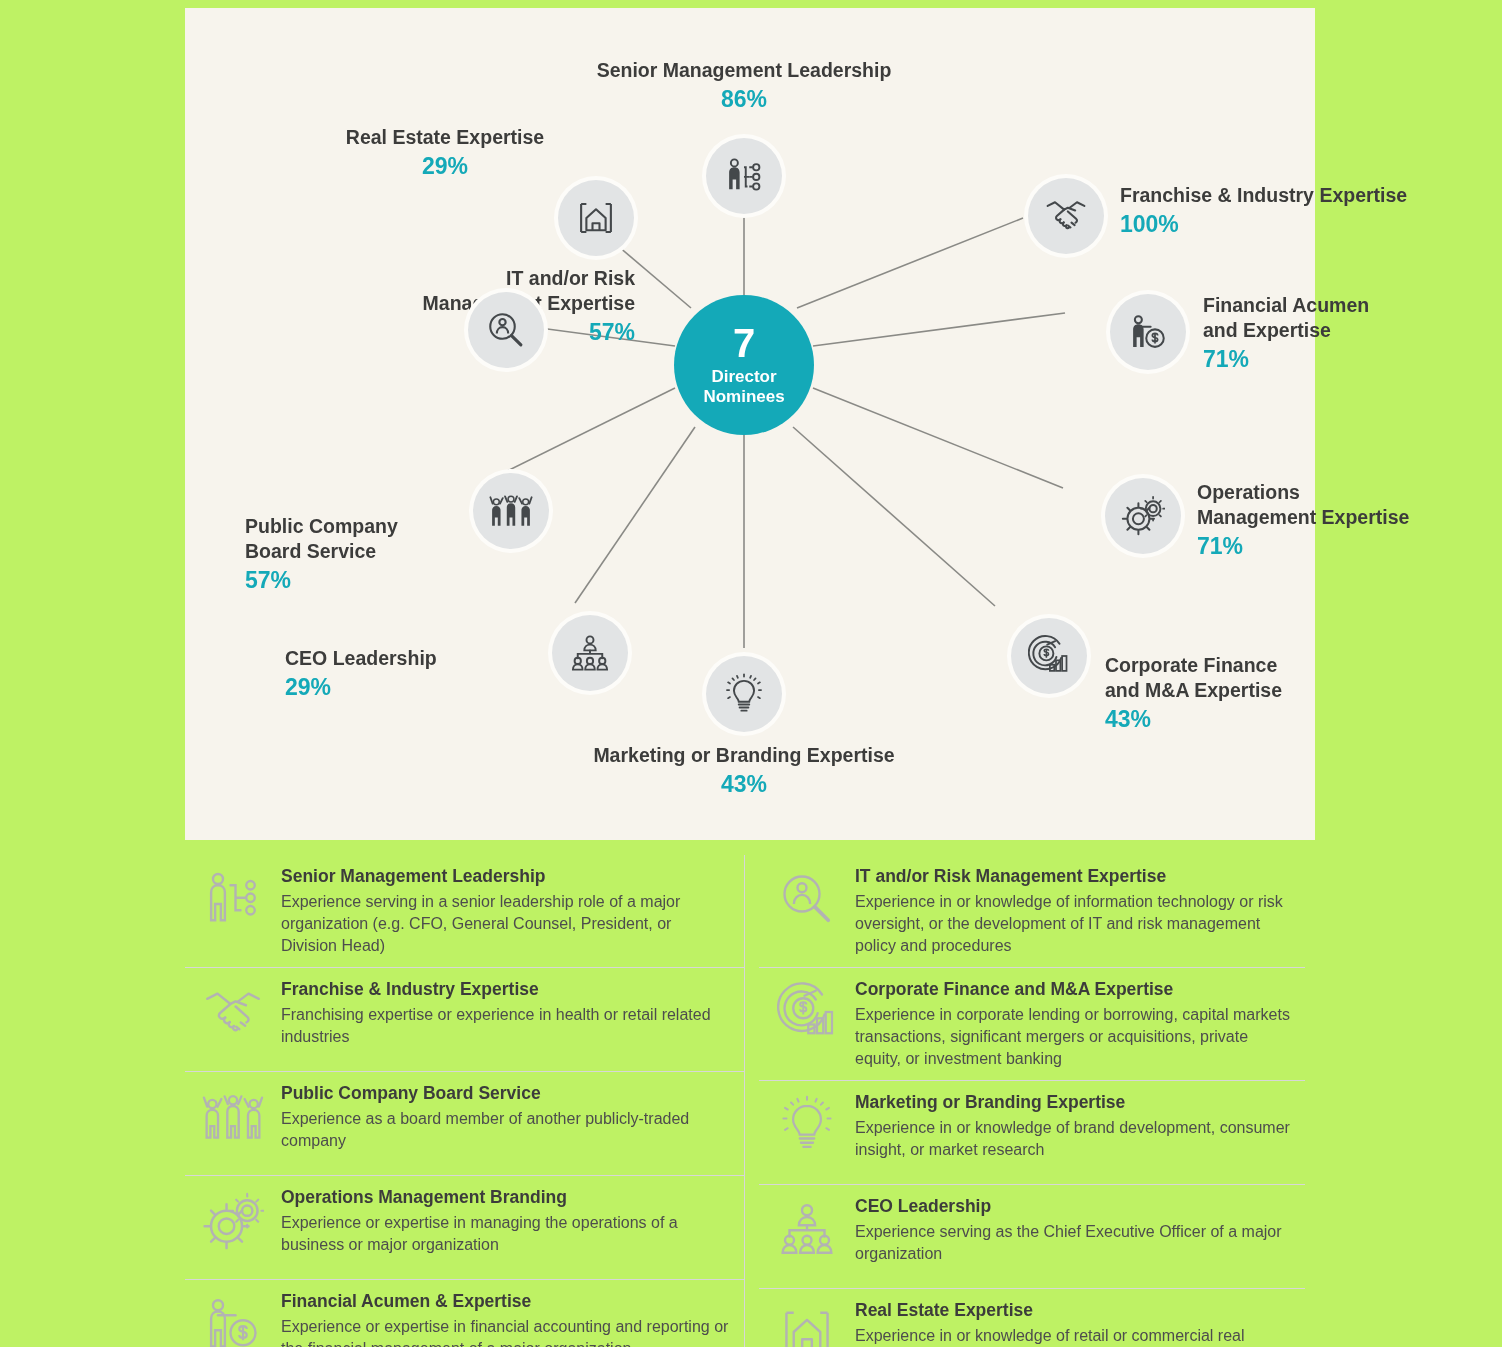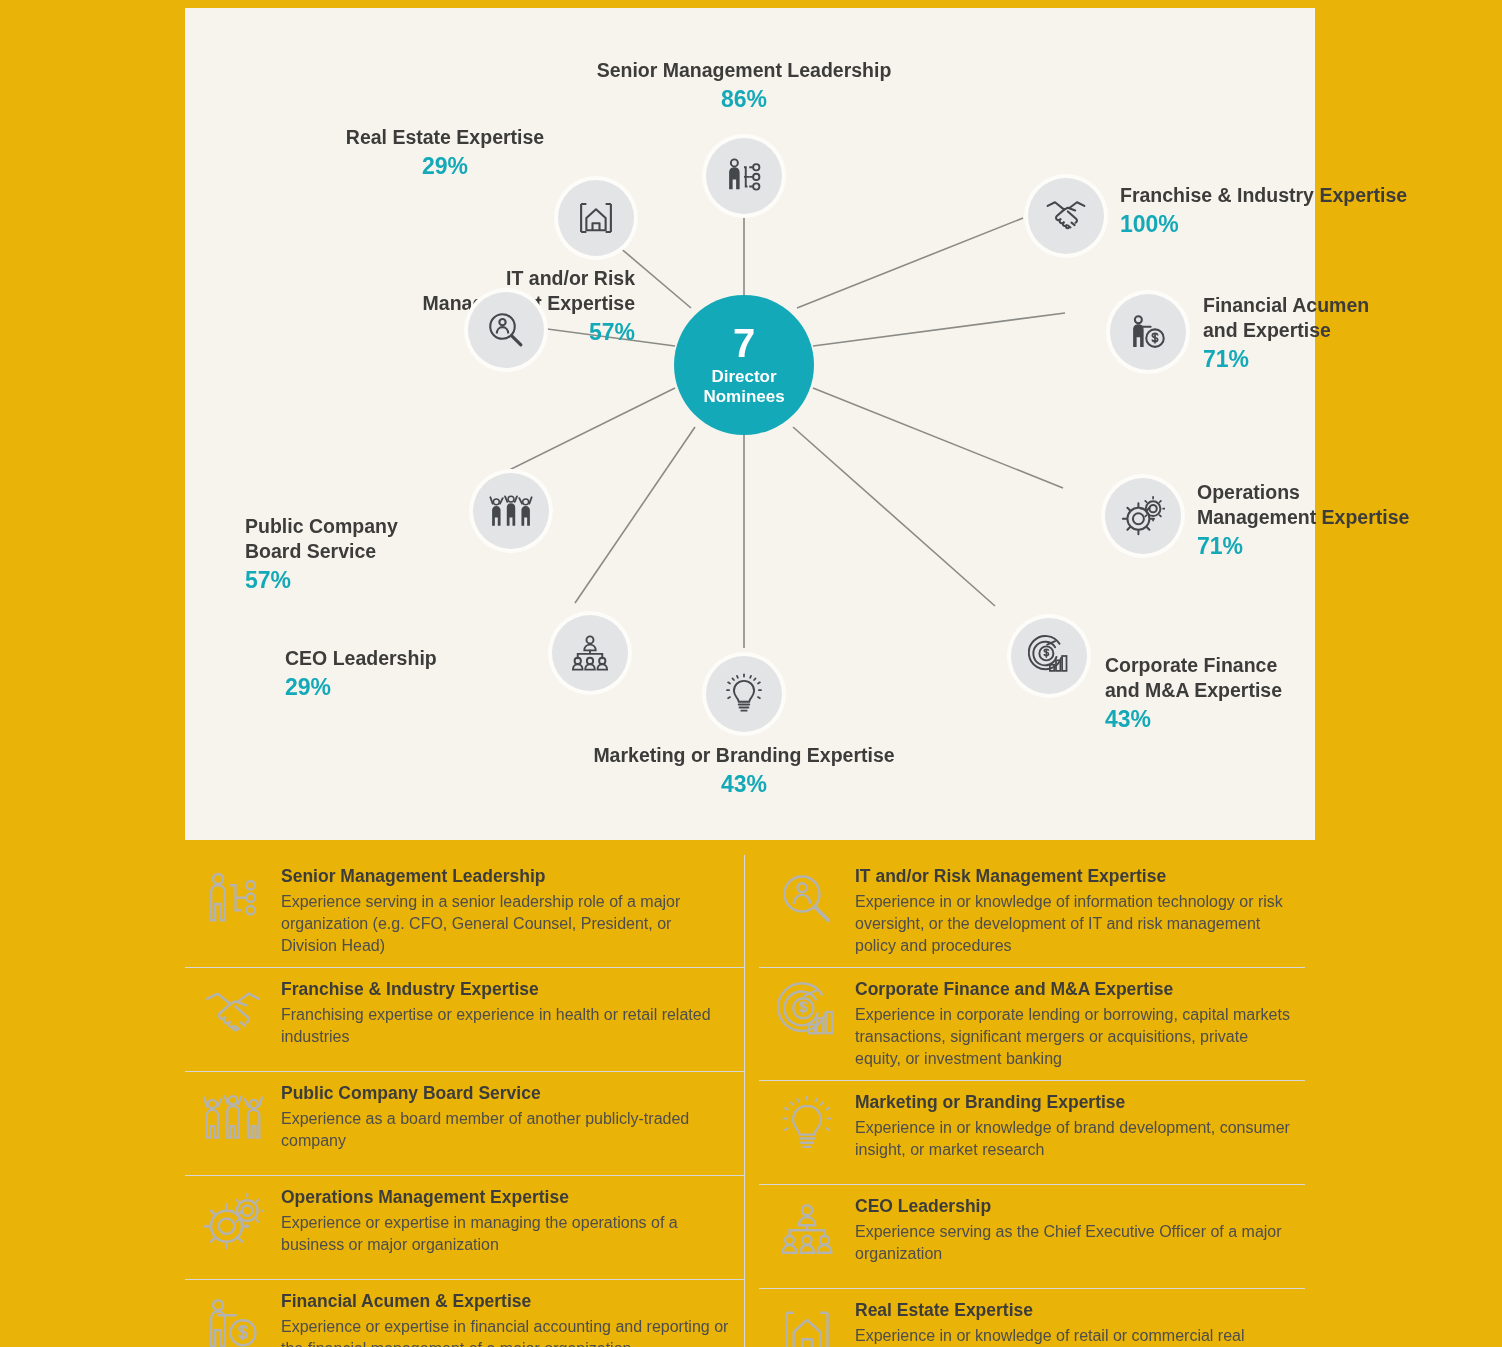--- a/index.html
+++ b/index.html
@@ -6,21 +6,21 @@
   * { box-sizing: border-box; }
   html, body {
     margin: 0; padding: 0;
     background: #ffffff;
     font-family: "Liberation Sans", "DejaVu Sans", sans-serif;
   }
   #page {
     position: relative;
     width: 1502px;
     height: 1347px;
-    background: #eab308;
+    background: #bef264;
     overflow: hidden;
   }
 
   
   #wheel-panel {
     position: absolute;
     left: 185px; top: 8px;
     width: 1130px; height: 832px;
     background: #f7f4ed;
   }
@@ -395,21 +395,21 @@
           <svg width="62" height="62" viewBox="0 0 48 48" fill="none" stroke="#b3b3b3" stroke-width="1.9">
             <circle cx="19" cy="28" r="6"></circle>
             <circle cx="19" cy="28" r="12"></circle>
             <path d="M19 15v-4M19 45v-4M6 28H2M36 28h-4M10 19l-3-3M31 40l-3-3M10 37l-3 3M31 16l-3 3" stroke-linecap="round"></path>
             <circle cx="35" cy="16" r="4"></circle>
             <circle cx="35" cy="16" r="8"></circle>
             <path d="M35 5v-2M35 29v-2M24 16h-2M48 16h-2M28 9l-1.5-1.5M43.5 24.5L42 23M28 23l-1.5 1.5M43.5 7.5L42 9" stroke-linecap="round" stroke-width="1.6"></path>
           </svg>
         </div>
         <div class="leg-txt">
-          <div class="leg-title">Operations Management Expertise</div>
+          <div class="leg-title">Operations Management Branding</div>
           <div class="leg-desc">Experience or expertise in managing the operations of a business or major organization</div>
         </div>
       </div>
 
       <div class="leg-row last">
         <div class="leg-ico">
           <svg width="60" height="60" viewBox="0 0 48 48" fill="none" stroke="#b3b3b3" stroke-width="1.9">
             <circle cx="12" cy="9" r="4"></circle>
             <path d="M12 14c-3.6 0-5.5 2.4-5.5 5.6V42h3.2V29h4.6v13h3.2V19.6C17.5 16.4 15.6 14 12 14z"></path>
             <path d="M12 17h14" stroke-linecap="round"></path>

